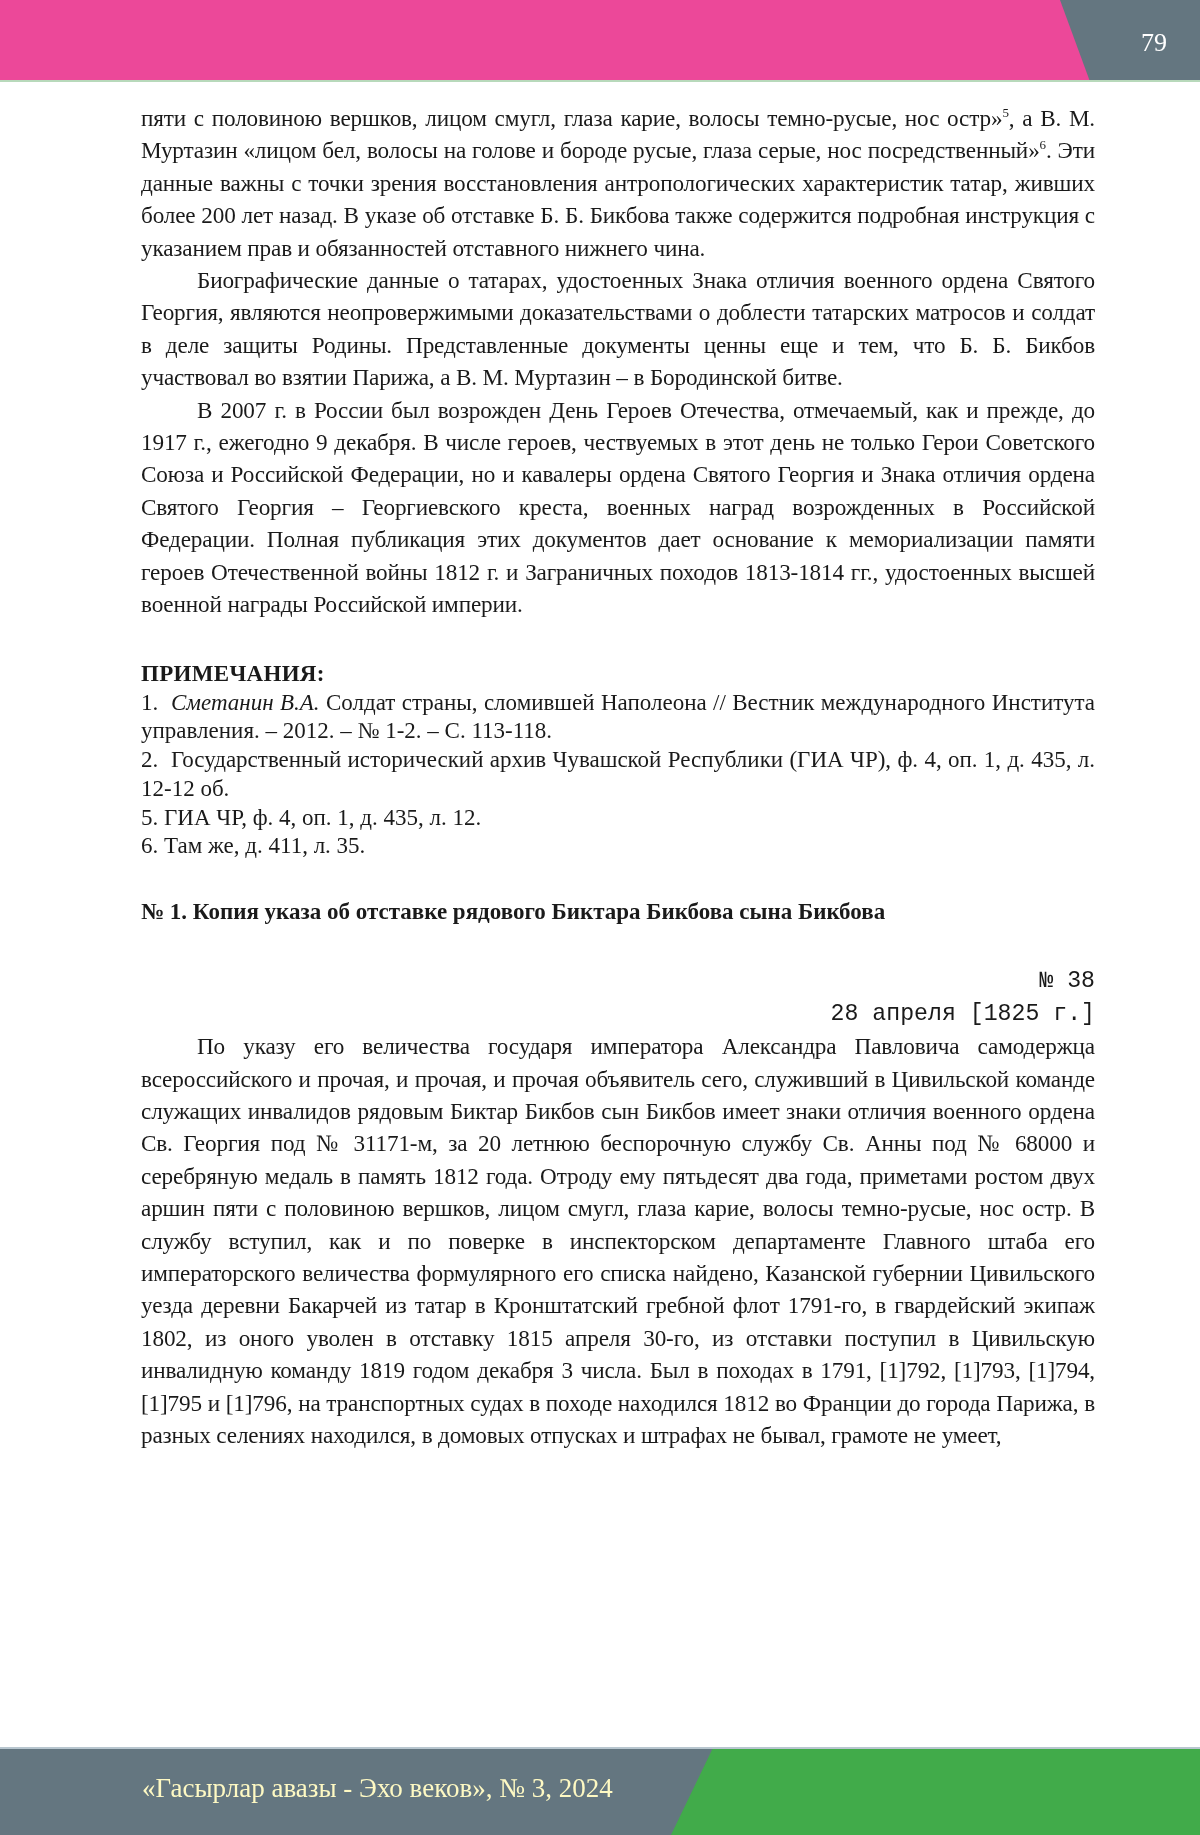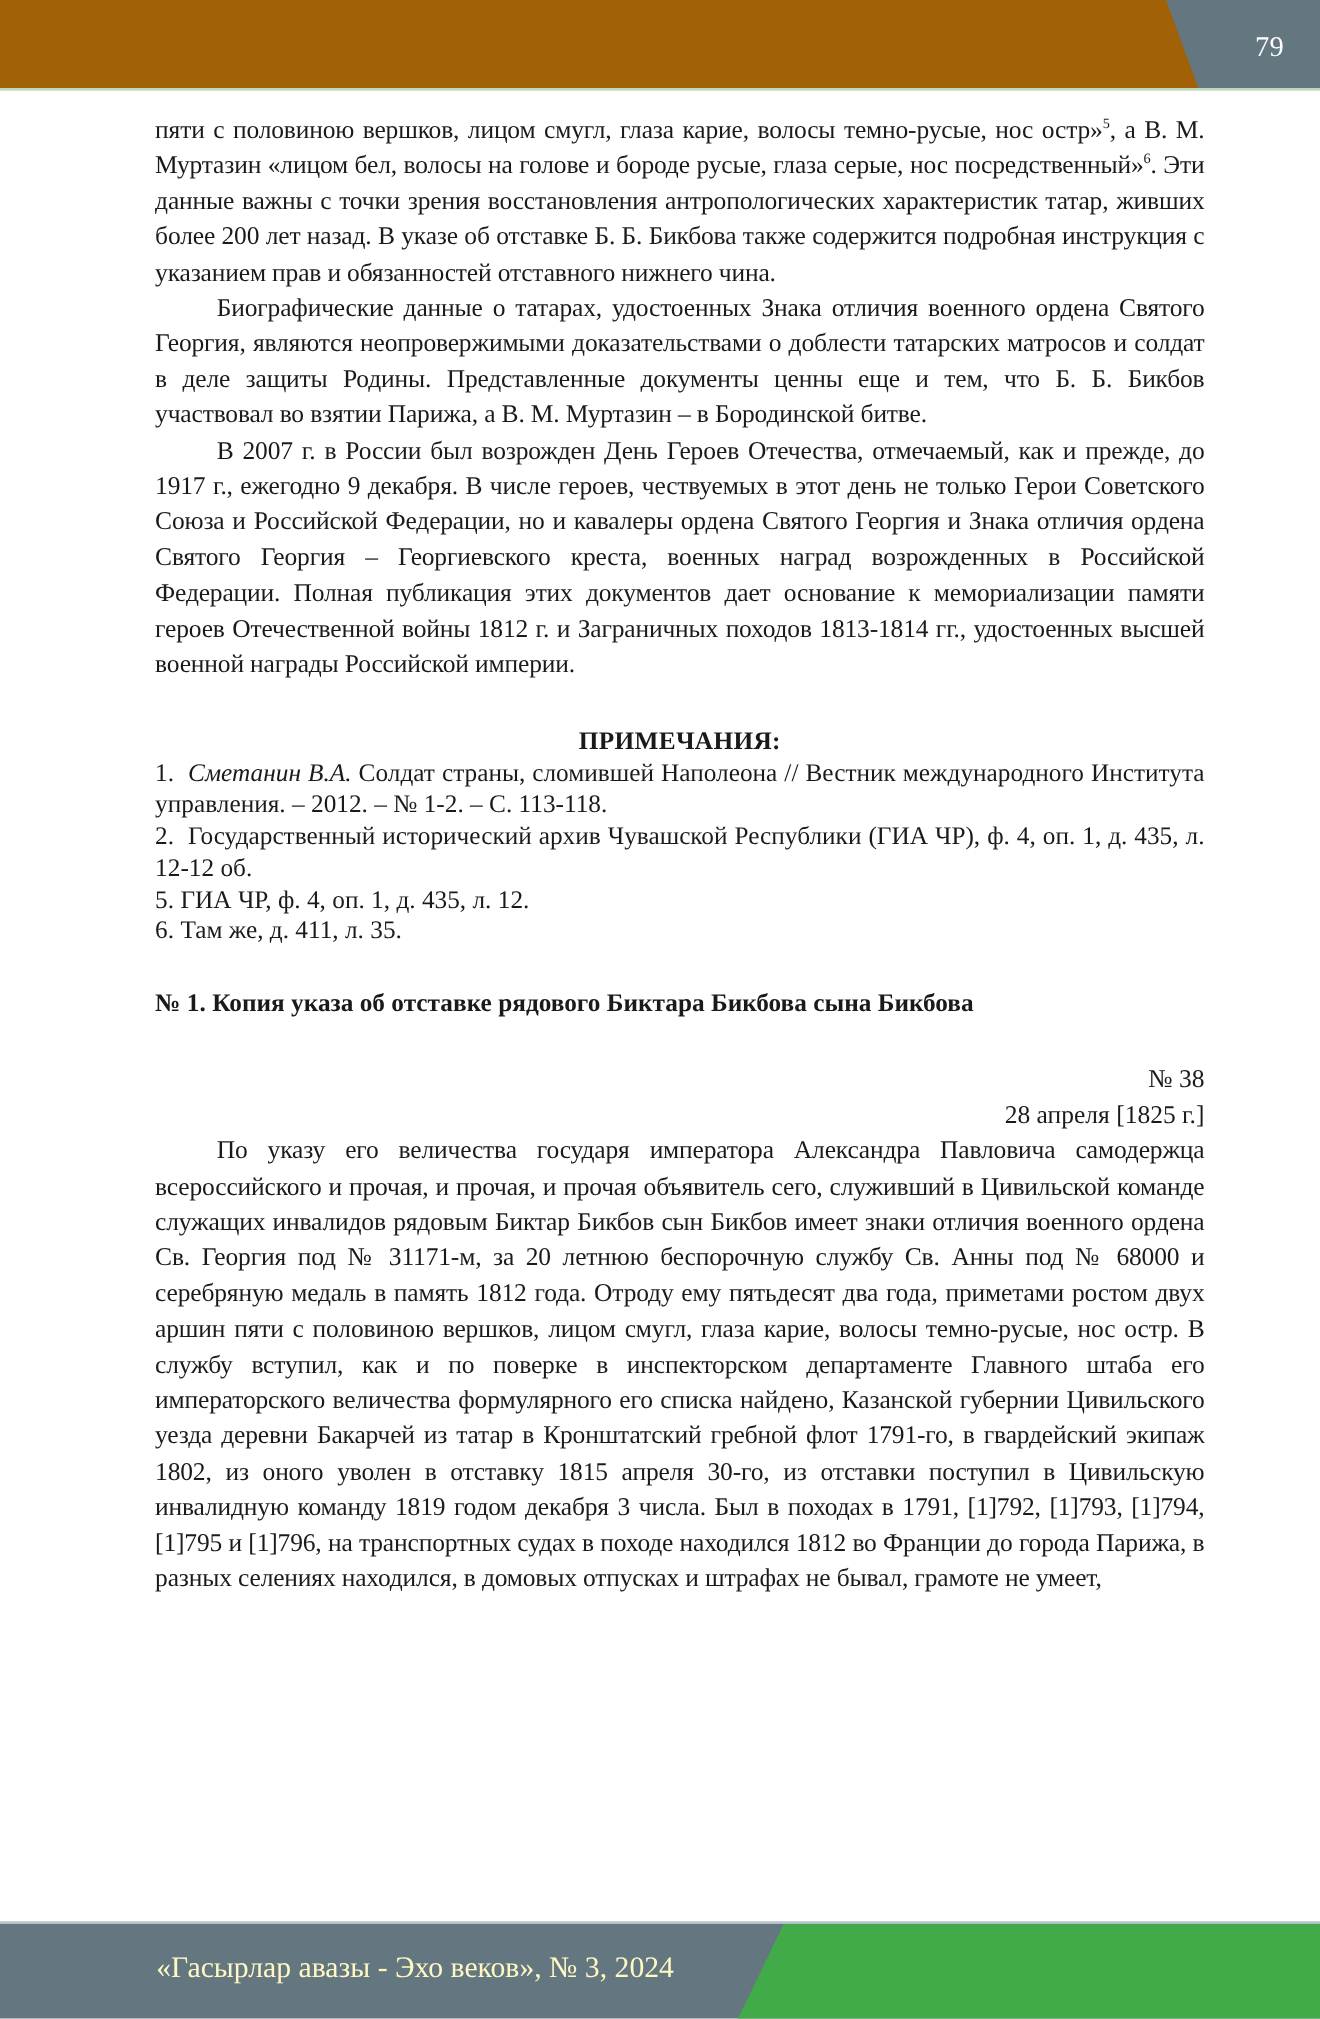--- a/index.html
+++ b/index.html
@@ -4,21 +4,21 @@
 <style>
   html, body { margin: 0; padding: 0; }
   body {
     width: 1200px; height: 1835px; position: relative; overflow: hidden;
     background: #ffffff;
     font-family: "DejaVu Serif", "Liberation Serif", serif;
     color: #1a1a1a;
   }
   .header {
     position: absolute; left: 0; top: 0; width: 1200px; height: 80px;
-    background: #a16207;
+    background: #ec4899;
     border-bottom: 2px solid #b8d9bb;
   }
   .header-tab {
     position: absolute; right: 0; top: 0; width: 140px; height: 80px;
     background: #647680;
     clip-path: polygon(0 0, 100% 0, 100% 100%, 21% 100%);
   }
   .page-number {
     position: absolute; right: 16px; top: 28px; width: 60px; text-align: center;
     color: #ffffff; font-family: "Liberation Serif", serif; font-size: 26px;
@@ -27,30 +27,30 @@
     position: absolute; left: 141px; top: 102px; width: 954px;
     font-family: "Liberation Serif", serif;
   }
   .body-text {
     font-size: 23.2px; line-height: 32.4px; text-align: justify; margin: 0;
     letter-spacing: -0.15px;
   }
   .indent { text-indent: 56px; }
   sup { font-size: 13px; line-height: 0; }
   .notes-title {
-    font-weight: bold; font-size: 23px; margin: 40px 0 2px 0; letter-spacing: 0.3px; text-align: center;
+    font-weight: bold; font-size: 23px; margin: 40px 0 2px 0; letter-spacing: 0.3px;
   }
   .note {
     font-size: 23px; line-height: 28.8px; text-align: justify; margin: 0;
   }
   .note i { font-style: italic; }
   .doc-title {
     font-weight: bold; font-size: 23px; text-align: left; margin: 38px 0 40px 0;
   }
-  .right-line { text-align: right; font-size: 23.2px; line-height: 32.4px; margin: 0; }
+  .right-line { text-align: right; font-size: 23.2px; line-height: 32.4px; margin: 0; font-family: Liberation Mono, monospace; }
   .footer {
     position: absolute; left: 0; top: 1747px; width: 1200px; height: 88px;
     background: #647680;
     border-top: 2px solid #b8c6cf;
   }
   .footer-tab {
     position: absolute; left: 670px; top: 0; width: 530px; height: 88px;
     background: #41ab4a;
     clip-path: polygon(8% 0, 100% 0, 100% 100%, 0 100%);
   }

